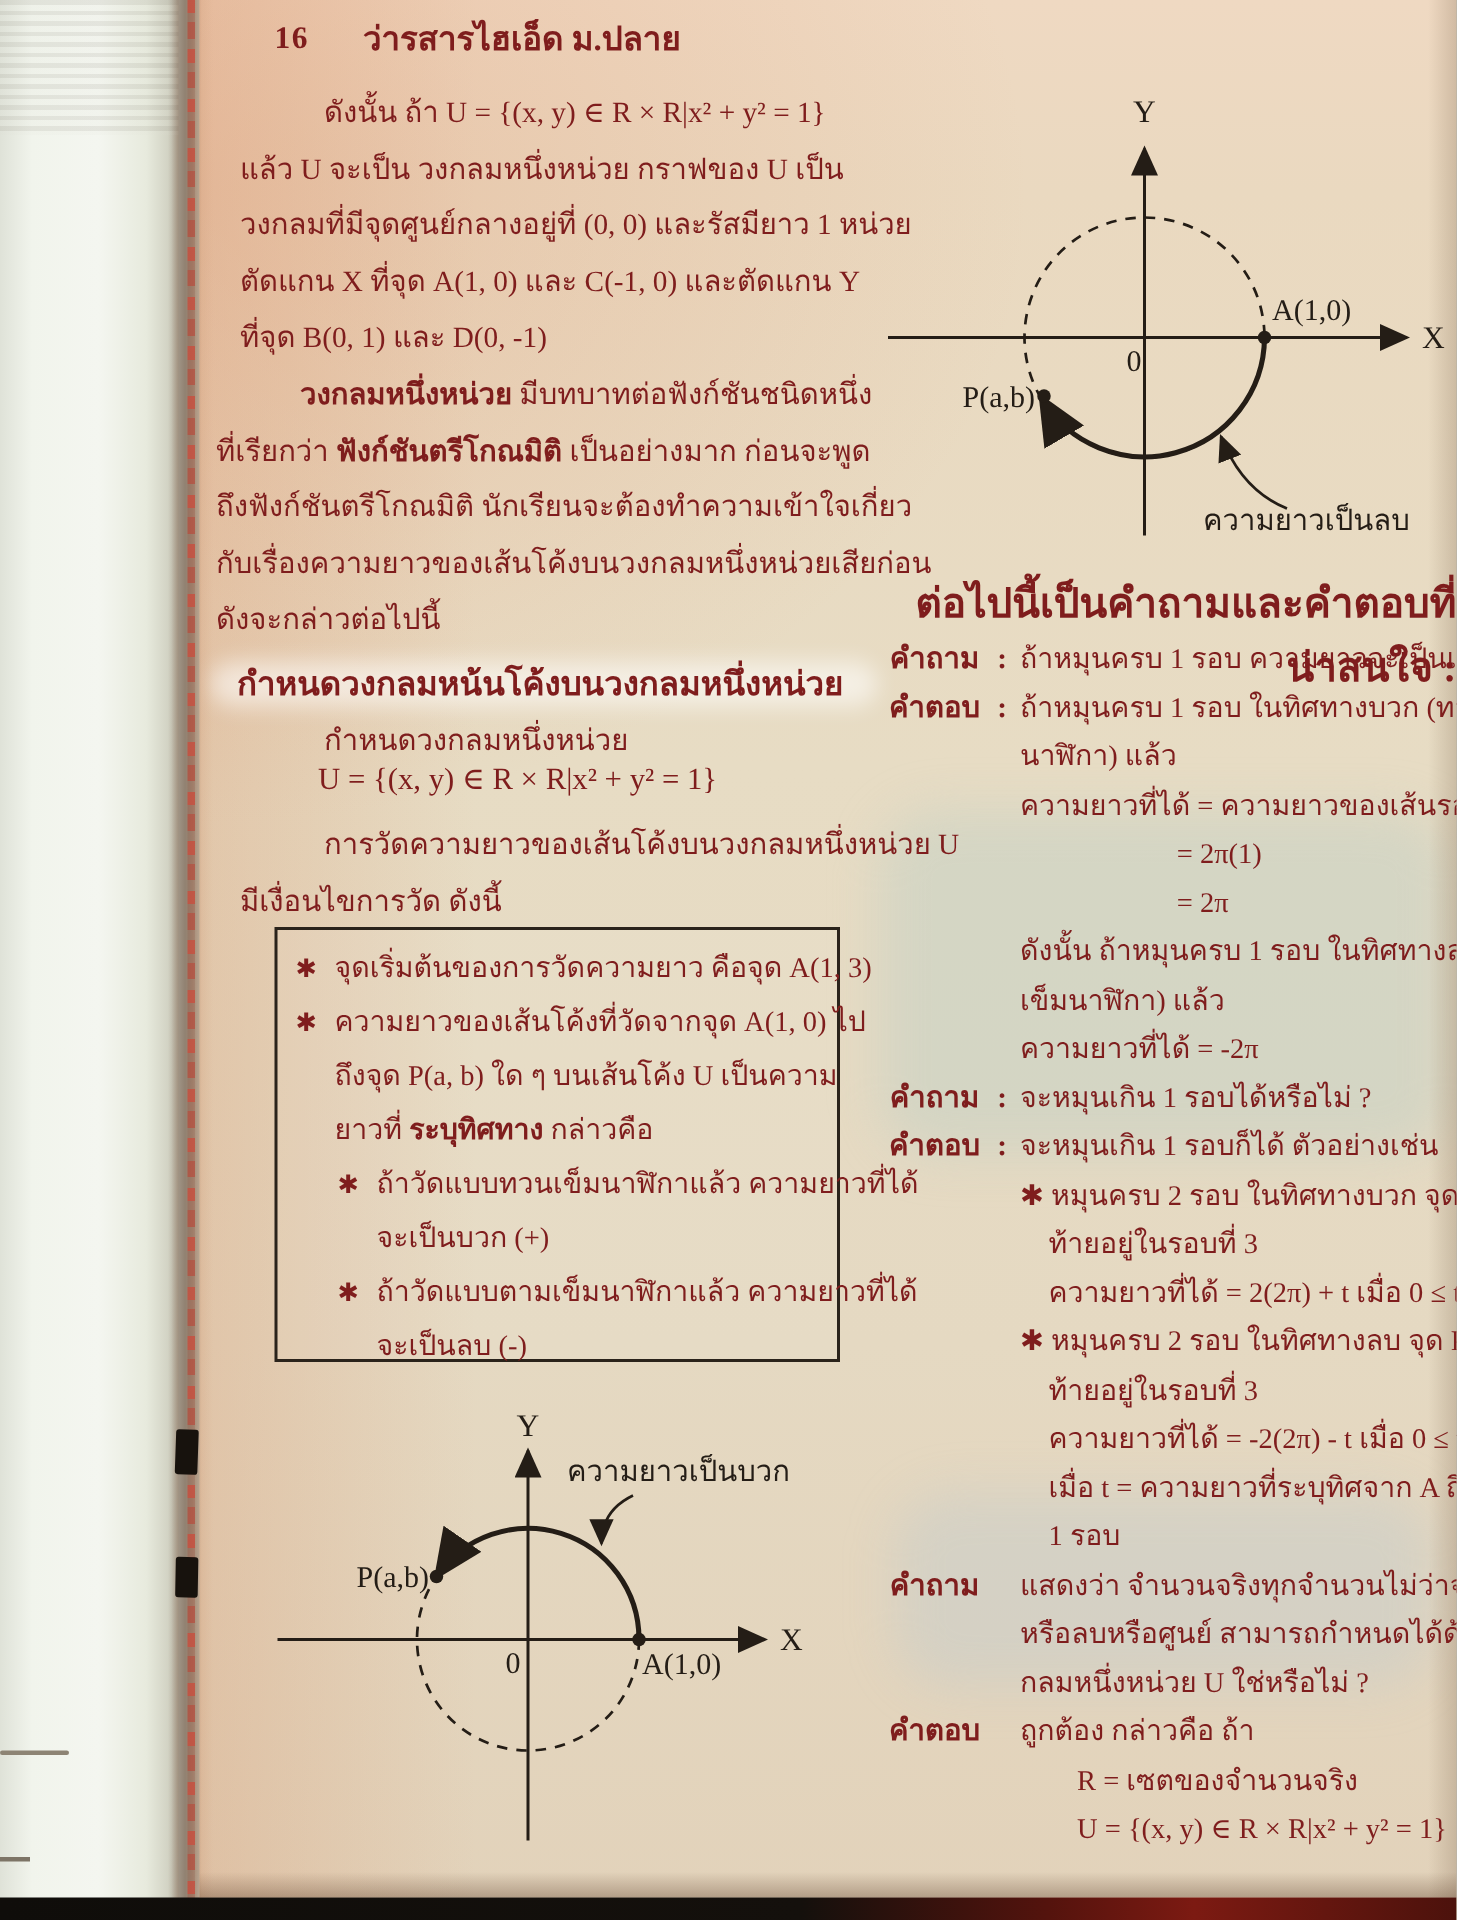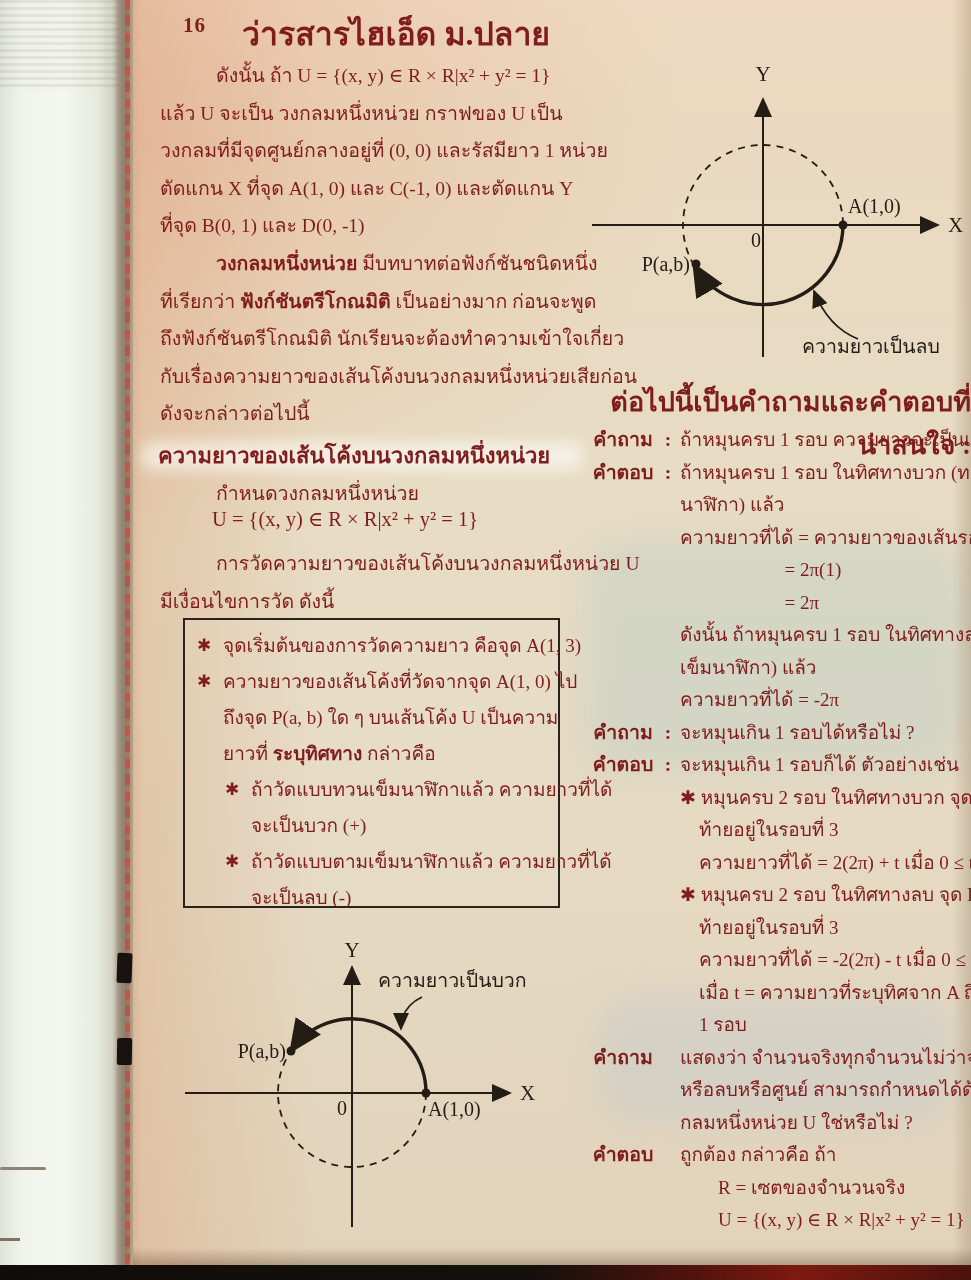--- a/index.html
+++ b/index.html
@@ -32,24 +32,24 @@
   .wash{position:absolute;filter:blur(16px);border-radius:40px;}
   .wash.w1{left:586px;top:540px;width:380px;height:230px;background:rgba(183,204,196,.38);}
   .wash.w2{left:596px;top:995px;width:360px;height:130px;background:rgba(175,198,212,.28);}
   .wash.w3{left:140px;top:441px;width:445px;height:30px;background:rgba(255,255,255,.55);filter:blur(7px);}
   .bottom-strip{position:absolute;left:0;top:1265px;width:971px;height:15px;
         background:linear-gradient(90deg,#0f0d0a 0%,#14100c 55%,#54130d 72%,#7c1a12 82%,#4c120c 100%);}
   .bottom-shadow{position:absolute;left:133px;top:1248px;width:838px;height:17px;
         background:linear-gradient(180deg,rgba(90,60,40,0),rgba(90,60,40,.35));}
   
   .hdr-num{position:absolute;left:183px;top:13px;font-size:21px;font-weight:bold;letter-spacing:1px;}
-  .hdr-title{position:absolute;left:242px;top:8px;font-size:32px;font-weight:bold;}
+  .hdr-title{position:absolute;left:242px;top:8px;font-size:22px;font-weight:bold;}
   .para{position:absolute;white-space:pre;font-size:19.5px;line-height:37.5px;}
   .p1{left:160px;top:57px;width:430px;text-indent:56px;}
-  .p2{left:160px;top:245px;width:430px;text-indent:56px;}
+  .p2{left:144px;top:245px;width:430px;text-indent:56px;}
   .bold{font-weight:bold;}
   .sec-head{position:absolute;left:158px;top:438px;font-size:22px;font-weight:bold;}
   .define{position:absolute;left:216px;top:478px;font-size:19.5px;}
   .formula{position:absolute;left:212px;top:507px;font-size:20.5px;}
   .measure{left:160px;top:545px;width:430px;text-indent:56px;}
   .cond-box{position:absolute;left:183px;top:618px;width:377px;height:290px;
             border:2px solid #2a231b;padding:8px 8px 0 12px;background:rgba(255,255,255,.06);}
   .box-item{display:flex;font-size:19px;line-height:36px;}
   .box-item .blt{width:26px;flex:none;font-size:17px;}
   .box-item .txt{white-space:pre;}
@@ -93,21 +93,21 @@
 แล้ว U จะเป็น วงกลมหนึ่งหน่วย กราฟของ U เป็น
 วงกลมที่มีจุดศูนย์กลางอยู่ที่ (0, 0) และรัสมียาว 1 หน่วย
 ตัดแกน X ที่จุด A(1, 0) และ C(-1, 0) และตัดแกน Y
 ที่จุด B(0, 1) และ D(0, -1)</div>
   <div class="para p2"><span class="bold">วงกลมหนึ่งหน่วย</span><span> มีบทบาทต่อฟังก์ชันชนิดหนึ่ง
 ที่เรียกว่า </span><span class="bold">ฟังก์ชันตรีโกณมิติ</span><span> เป็นอย่างมาก ก่อนจะพูด
 ถึงฟังก์ชันตรีโกณมิติ นักเรียนจะต้องทำความเข้าใจเกี่ยว
 กับเรื่องความยาวของเส้นโค้งบนวงกลมหนึ่งหน่วยเสียก่อน
 ดังจะกล่าวต่อไปนี้</span></div>
 
-  <div class="sec-head">ความยาวของเส้นโค้งบนวงกลมหนึ่งหน่วย</div>
+  <div class="sec-head">กำหนดวงกลมหน้นโค้งบนวงกลมหนึ่งหน่วย</div>
   <div class="define">กำหนดวงกลมหนึ่งหน่วย</div>
   <div class="formula">U = {(x, y) ∈ R × R|x² + y² = 1}</div>
   <div class="para measure">การวัดความยาวของเส้นโค้งบนวงกลมหนึ่งหน่วย U
 มีเงื่อนไขการวัด ดังนี้</div>
 
   <div class="cond-box">
     <div class="box-item">
       <span class="blt">✱</span>
       <span class="txt">จุดเริ่มต้นของการวัดความยาว คือจุด A(1, 3)</span>
     </div>

